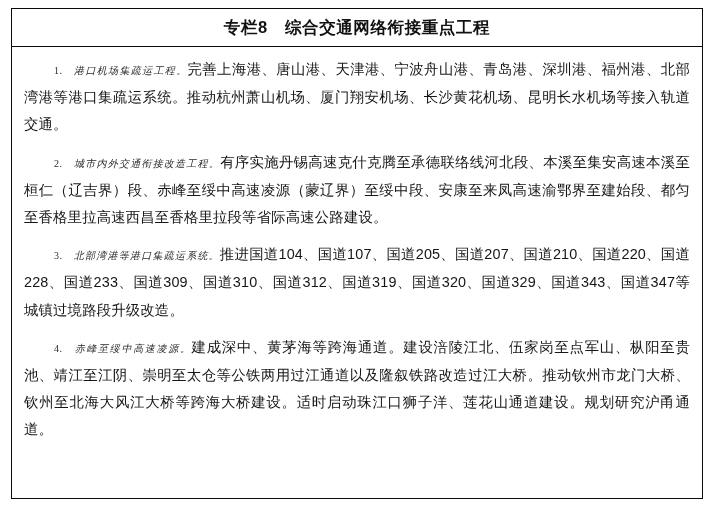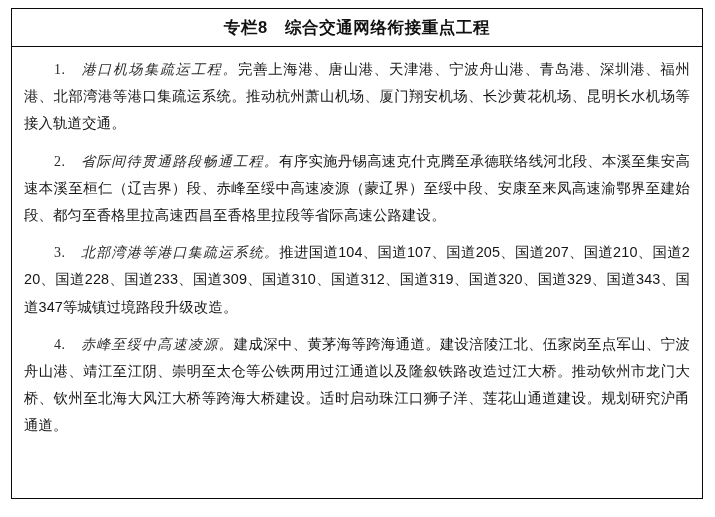--- a/index.html
+++ b/index.html
@@ -69,21 +69,21 @@
     text-indent: 30px;
     letter-spacing: 0.15px;
     word-break: break-all;
   }
   .para + .para { margin-top: 10px; }
 
   
   .lead {
     font-family: "Liberation Serif", "DejaVu Serif", serif;
     font-style: italic;
-    font-size: 14px;
+    font-size: 10px;
     color: #2a2a2a;
     letter-spacing: 1.1px;
   }
   .lead .num {
     font-style: normal;
     font-family: "Liberation Serif", serif;
     letter-spacing: 0.5px;
   }
   .body-run {
     font-family: "Liberation Sans", sans-serif;
@@ -100,26 +100,26 @@
       <span id="title-text">专栏8　综合交通网络衔接重点工程</span>
     </div>
 
     <div id="body-cell">
 
       <p class="para">
         <span class="lead"><span class="num">1.</span><span>　港口机场集疏运工程。</span></span><span class="body-run">完善上海港、唐山港、天津港、宁波舟山港、青岛港、深圳港、福州港、北部湾港等港口集疏运系统。推动杭州萧山机场、厦门翔安机场、长沙黄花机场、昆明长水机场等接入轨道交通。</span>
       </p>
 
       <p class="para">
-        <span class="lead"><span class="num">2.</span><span>　省际间待贯通路段畅通工程。</span></span><span class="body-run">有序实施丹锡高速克什克腾至承德联络线河北段、本溪至集安高速本溪至桓仁（辽吉界）段、赤峰至绥中高速凌源（蒙辽界）至绥中段、安康至来凤高速渝鄂界至建始段、都匀至香格里拉高速西昌至香格里拉段等省际高速公路建设。</span>
+        <span class="lead"><span class="num">2.</span><span>　城市内外交通衔接改造工程。</span></span><span class="body-run">有序实施丹锡高速克什克腾至承德联络线河北段、本溪至集安高速本溪至桓仁（辽吉界）段、赤峰至绥中高速凌源（蒙辽界）至绥中段、安康至来凤高速渝鄂界至建始段、都匀至香格里拉高速西昌至香格里拉段等省际高速公路建设。</span>
       </p>
 
       <p class="para">
         <span class="lead"><span class="num">3.</span><span>　北部湾港等港口集疏运系统。</span></span><span class="body-run">推进国道104、国道107、国道205、国道207、国道210、国道220、国道228、国道233、国道309、国道310、国道312、国道319、国道320、国道329、国道343、国道347等城镇过境路段升级改造。</span>
       </p>
 
       <p class="para">
-        <span class="lead"><span class="num">4.</span><span>　赤峰至绥中高速凌源。</span></span><span class="body-run">建成深中、黄茅海等跨海通道。建设涪陵江北、伍家岗至点军山、宁波舟山港、靖江至江阴、崇明至太仓等公铁两用过江通道以及隆叙铁路改造过江大桥。推动钦州市龙门大桥、钦州至北海大风江大桥等跨海大桥建设。适时启动珠江口狮子洋、莲花山通道建设。规划研究沪甬通道。</span>
+        <span class="lead"><span class="num">4.</span><span>　赤峰至绥中高速凌源。</span></span><span class="body-run">建成深中、黄茅海等跨海通道。建设涪陵江北、伍家岗至点军山、枞阳至贵池、靖江至江阴、崇明至太仓等公铁两用过江通道以及隆叙铁路改造过江大桥。推动钦州市龙门大桥、钦州至北海大风江大桥等跨海大桥建设。适时启动珠江口狮子洋、莲花山通道建设。规划研究沪甬通道。</span>
       </p>
 
     </div>
   </div>
 </div>
 
 </body></html>

